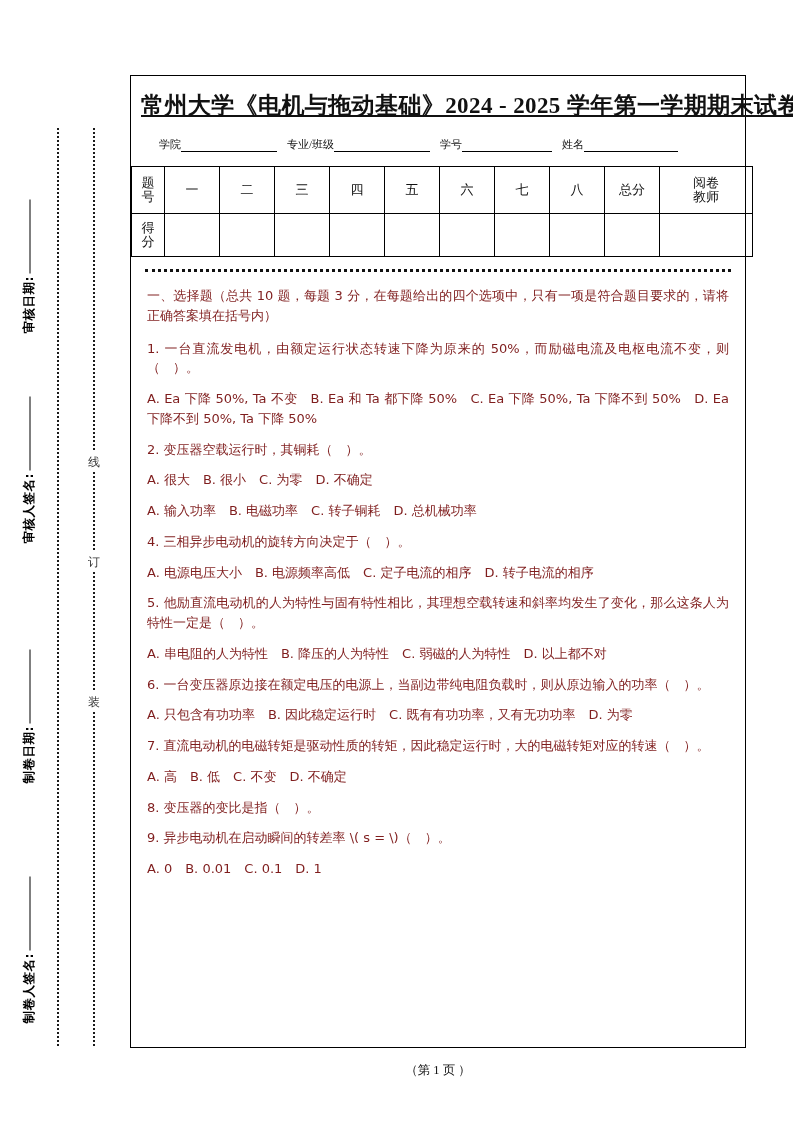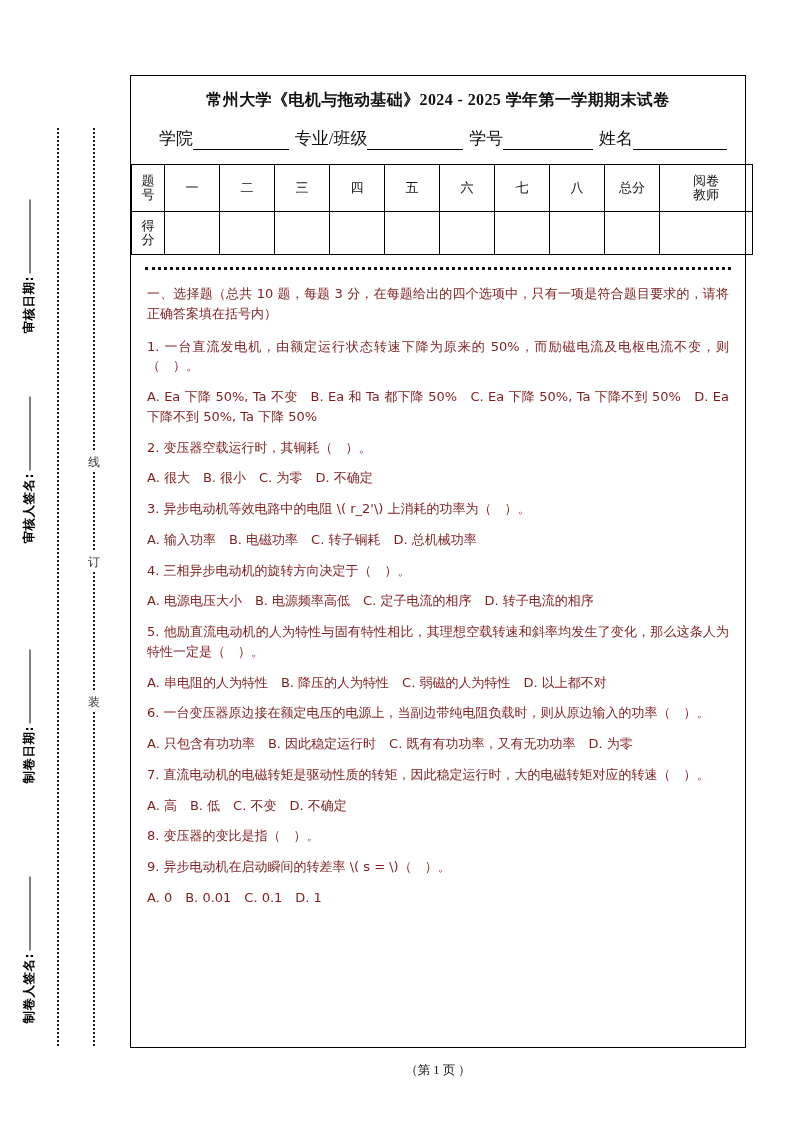--- a/index.html
+++ b/index.html
@@ -84,36 +84,37 @@
     width: 616px;
     height: 973px;
     border: 1.6px solid #000000;
     box-sizing: border-box;
     padding: 0;
   }
 
   #paper-title {
     margin: 14px 10px 8px 10px;
     text-align: center;
-    font-size: 16px;
+    font-size: 23px;
     font-weight: bold;
     letter-spacing: 0.4px;
     font-family: "Liberation Serif", "DejaVu Serif", serif;
     white-space: nowrap;
+    text-decoration: underline;
   }
 
   #student-info-row {
     margin: 16px 18px 0 28px;
     font-size: 12.5px;
     display: flex;
     align-items: flex-end;
     white-space: nowrap;
   }
   .info-field { display: flex; align-items: flex-end; }
-  .info-label { font-size: 17px; }
+  .info-label { font-size: 11px; }
   .info-blank {
     display: inline-block;
     border-bottom: 1px solid #000;
     height: 13px;
   }
   #blank-college { width: 96px; }
   #blank-major   { width: 96px; }
   #blank-id      { width: 90px; }
   #blank-name    { width: 94px; }
   .info-gap { width: 10px; }
@@ -283,21 +284,20 @@
       <div class="question-stem">1.  一台直流发电机，由额定运行状态转速下降为原来的 50%，而励磁电流及电枢电流不变，则（　）。</div>
       <div class="question-options">A. Ea 下降 50%, Ta 不变　B. Ea 和 Ta 都下降 50%　C. Ea 下降 50%, Ta 下降不到 50%　D. Ea 下降不到 50%, Ta 下降 50%</div>
     </div>
 
     <div class="question-block">
       <div class="question-stem">2.  变压器空载运行时，其铜耗（　）。</div>
       <div class="question-options">A. 很大　B. 很小　C. 为零　D. 不确定</div>
     </div>
 
     <div class="question-block">
-      <div class="question-stem">3.  异步电动机等效电路中的电阻 \( r_2'\) 上消耗的功率为（　）。</div>
       <div class="question-options">A. 输入功率　B. 电磁功率　C. 转子铜耗　D. 总机械功率</div>
     </div>
 
     <div class="question-block">
       <div class="question-stem">4.  三相异步电动机的旋转方向决定于（　）。</div>
       <div class="question-options">A. 电源电压大小　B. 电源频率高低　C. 定子电流的相序　D. 转子电流的相序</div>
     </div>
 
     <div class="question-block">
       <div class="question-stem">5.  他励直流电动机的人为特性与固有特性相比，其理想空载转速和斜率均发生了变化，那么这条人为特性一定是（　）。</div>

